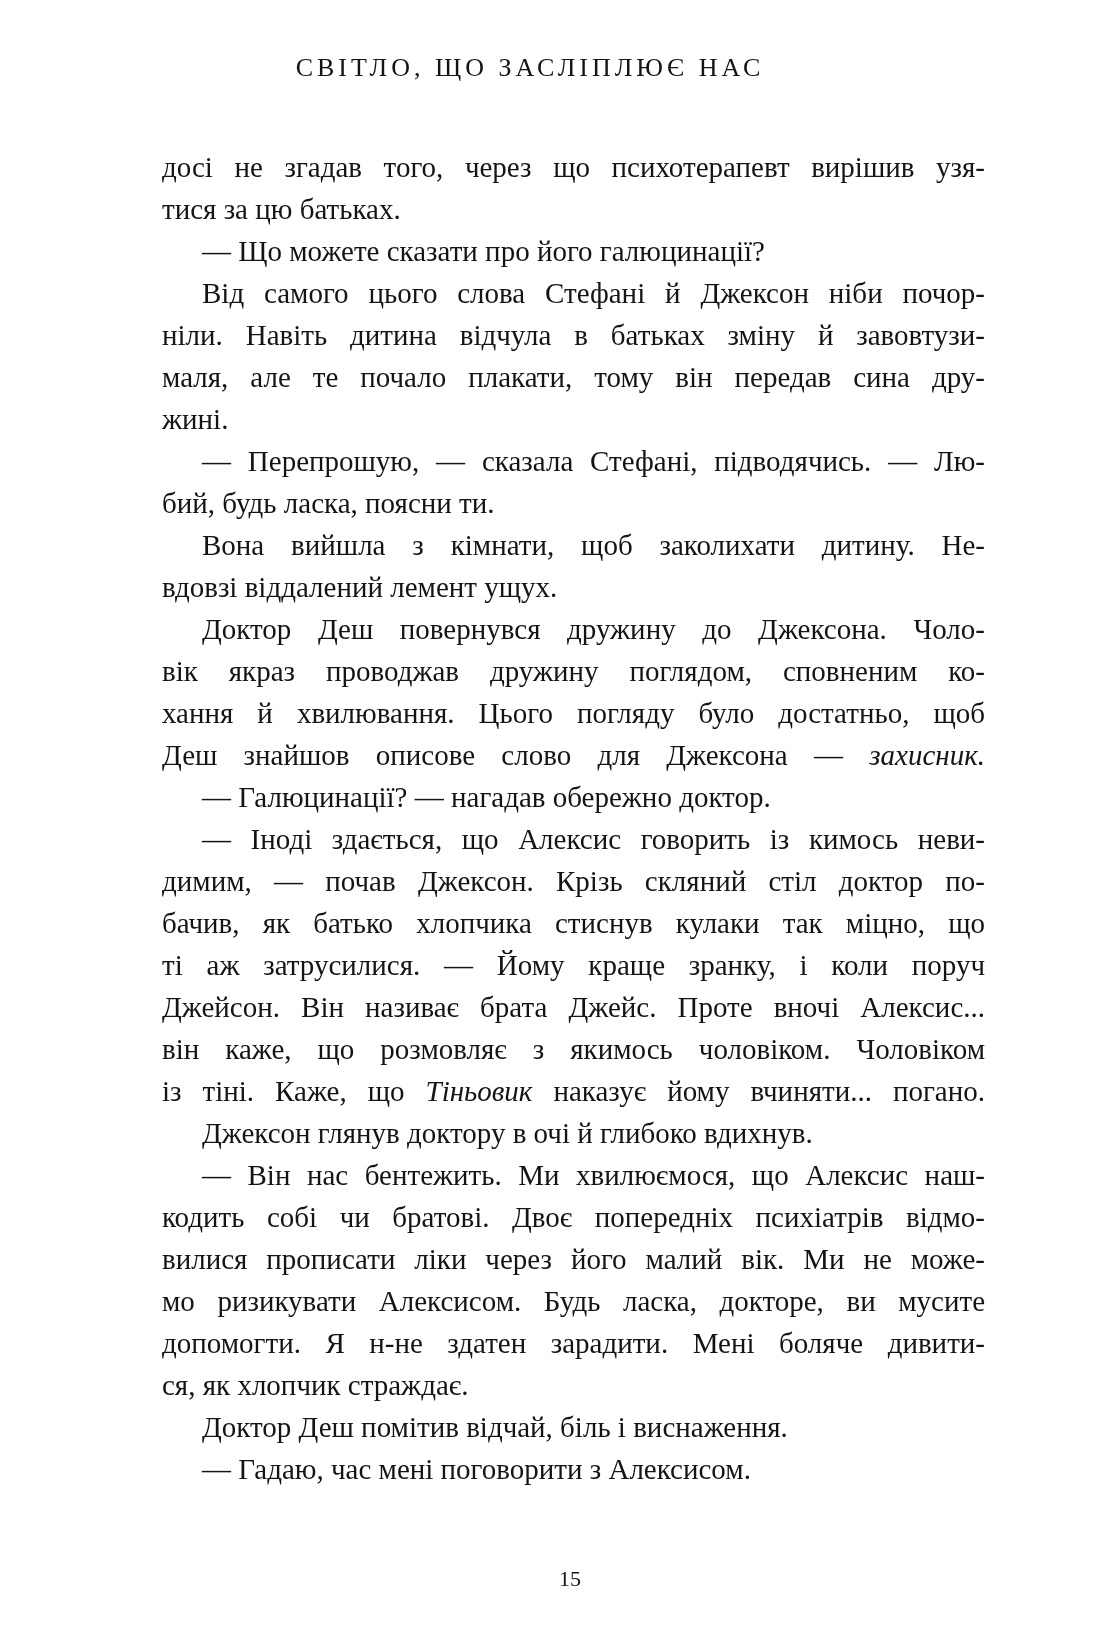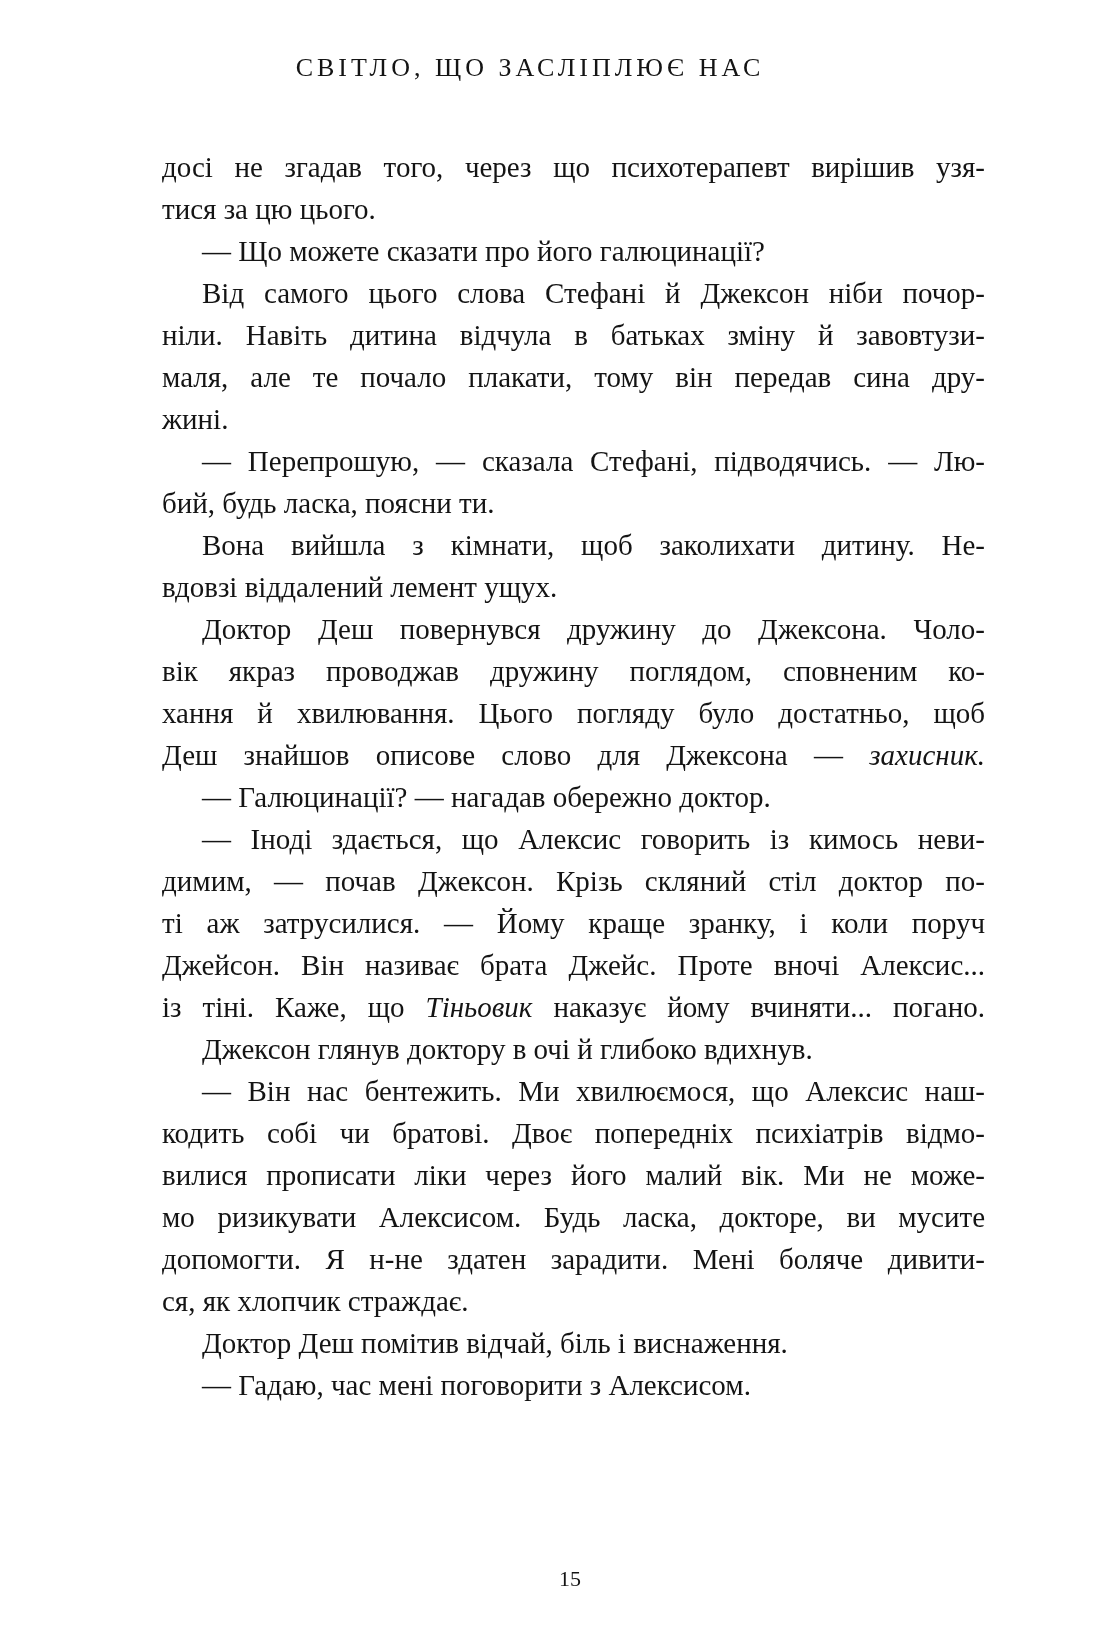--- a/index.html
+++ b/index.html
@@ -64,21 +64,21 @@
 </style>
 </head>
 <body>
 
 <div class="page" style="--bg: #ffffff; --text: #141414;">
   <div class="running-header">СВІТЛО, ЩО ЗАСЛІПЛЮЄ НАС</div>
 
   <div class="body-text">
       <div class="paragraph">
         <div class="line">досі не згадав того, через що психотерапевт вирішив узя-</div>
-        <div class="line plast">тися за цю цього.</div>
+        <div class="line plast">тися за цю батьках.</div>
       </div>
       <div class="paragraph">
         <div class="line plast indent">— Що можете сказати про його галюцинації?</div>
       </div>
       <div class="paragraph">
         <div class="line indent">Від самого цього слова Стефані й Джексон ніби почор-</div>
         <div class="line">ніли. Навіть дитина відчула в батьках зміну й завовтузи-</div>
         <div class="line">маля, але те почало плакати, тому він передав сина дру-</div>
         <div class="line plast">жині.</div>
       </div>
@@ -95,22 +95,24 @@
         <div class="line">вік якраз проводжав дружину поглядом, сповненим ко-</div>
         <div class="line">хання й хвилювання. Цього погляду було достатньо, щоб</div>
         <div class="line">Деш знайшов описове слово для Джексона — <i>захисник.</i></div>
       </div>
       <div class="paragraph">
         <div class="line plast indent">— Галюцинації? — нагадав обережно доктор.</div>
       </div>
       <div class="paragraph">
         <div class="line indent">— Іноді здається, що Алексис говорить із кимось неви-</div>
         <div class="line">димим, — почав Джексон. Крізь скляний стіл доктор по-</div>
+        <div class="line">бачив, як батько хлопчика стиснув кулаки так міцно, що</div>
         <div class="line">ті аж затрусилися. — Йому краще зранку, і коли поруч</div>
         <div class="line">Джейсон. Він називає брата Джейс. Проте вночі Алексис...</div>
+        <div class="line">він каже, що розмовляє з якимось чоловіком. Чоловіком</div>
         <div class="line">із тіні. Каже, що <i>Тіньовик</i> наказує йому вчиняти... погано.</div>
       </div>
       <div class="paragraph">
         <div class="line plast indent">Джексон глянув доктору в очі й глибоко вдихнув.</div>
       </div>
       <div class="paragraph">
         <div class="line indent">— Він нас бентежить. Ми хвилюємося, що Алексис наш-</div>
         <div class="line">кодить собі чи братові. Двоє попередніх психіатрів відмо-</div>
         <div class="line">вилися прописати ліки через його малий вік. Ми не може-</div>
         <div class="line">мо ризикувати Алексисом. Будь ласка, докторе, ви мусите</div>

